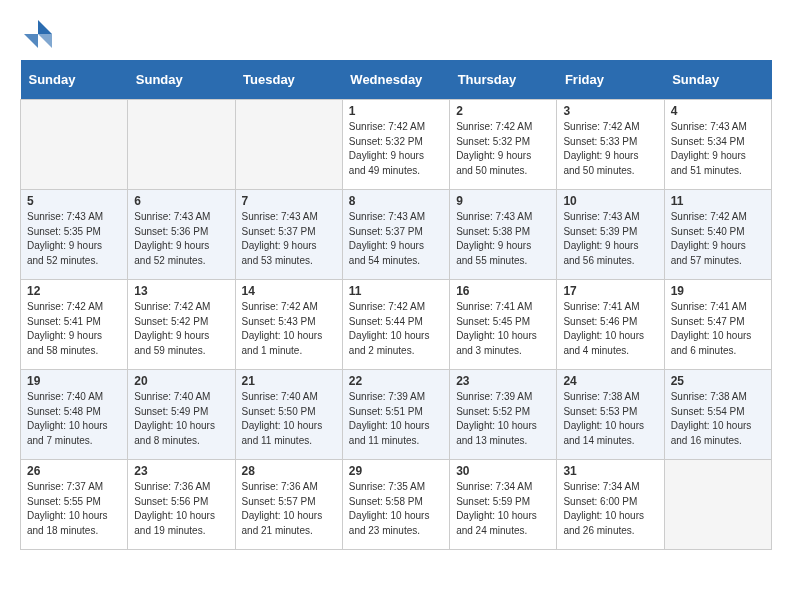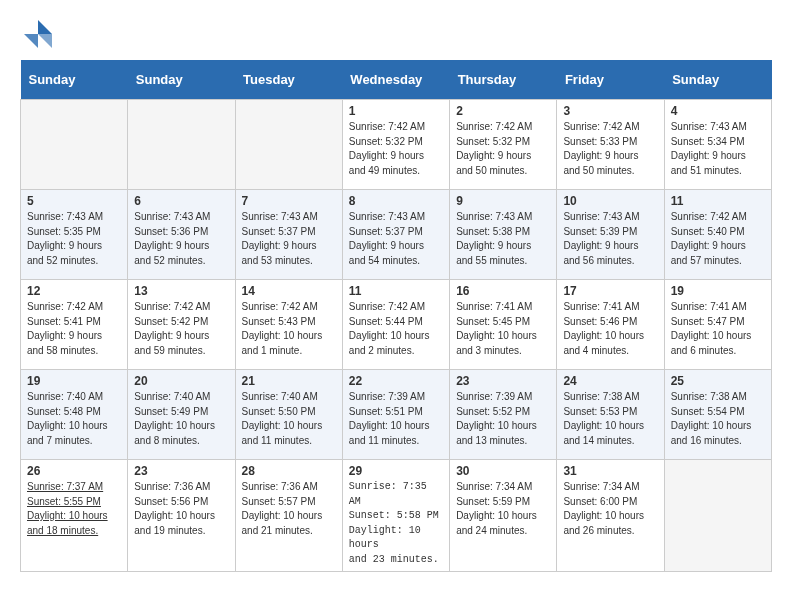--- a/index.html
+++ b/index.html
@@ -305,42 +305,42 @@
             <span class="day-number">25</span>
             <div class="day-info" style="white-space: pre-line;">Sunrise: 7:38 AM
 Sunset: 5:54 PM
 Daylight: 10 hours
 and 16 minutes.</div>
           </td>
         </tr>
         <tr>
           <td>
             <span class="day-number">26</span>
-            <div class="day-info" style="white-space: pre-line; text-decoration: underline;">Sunrise: 7:37 AM
+            <div class="day-info" style="white-space: pre-line;">Sunrise: 7:37 AM
 Sunset: 5:55 PM
 Daylight: 10 hours
 and 18 minutes.</div>
           </td>
           <td>
             <span class="day-number">23</span>
             <div class="day-info" style="white-space: pre-line;">Sunrise: 7:36 AM
 Sunset: 5:56 PM
 Daylight: 10 hours
 and 19 minutes.</div>
           </td>
           <td>
             <span class="day-number">28</span>
             <div class="day-info" style="white-space: pre-line;">Sunrise: 7:36 AM
 Sunset: 5:57 PM
 Daylight: 10 hours
 and 21 minutes.</div>
           </td>
           <td>
             <span class="day-number">29</span>
-            <div class="day-info" style="white-space: pre-line; font-family: Liberation Mono, monospace;">Sunrise: 7:35 AM
+            <div class="day-info" style="white-space: pre-line;">Sunrise: 7:35 AM
 Sunset: 5:58 PM
 Daylight: 10 hours
 and 23 minutes.</div>
           </td>
           <td>
             <span class="day-number">30</span>
             <div class="day-info" style="white-space: pre-line;">Sunrise: 7:34 AM
 Sunset: 5:59 PM
 Daylight: 10 hours
 and 24 minutes.</div>

